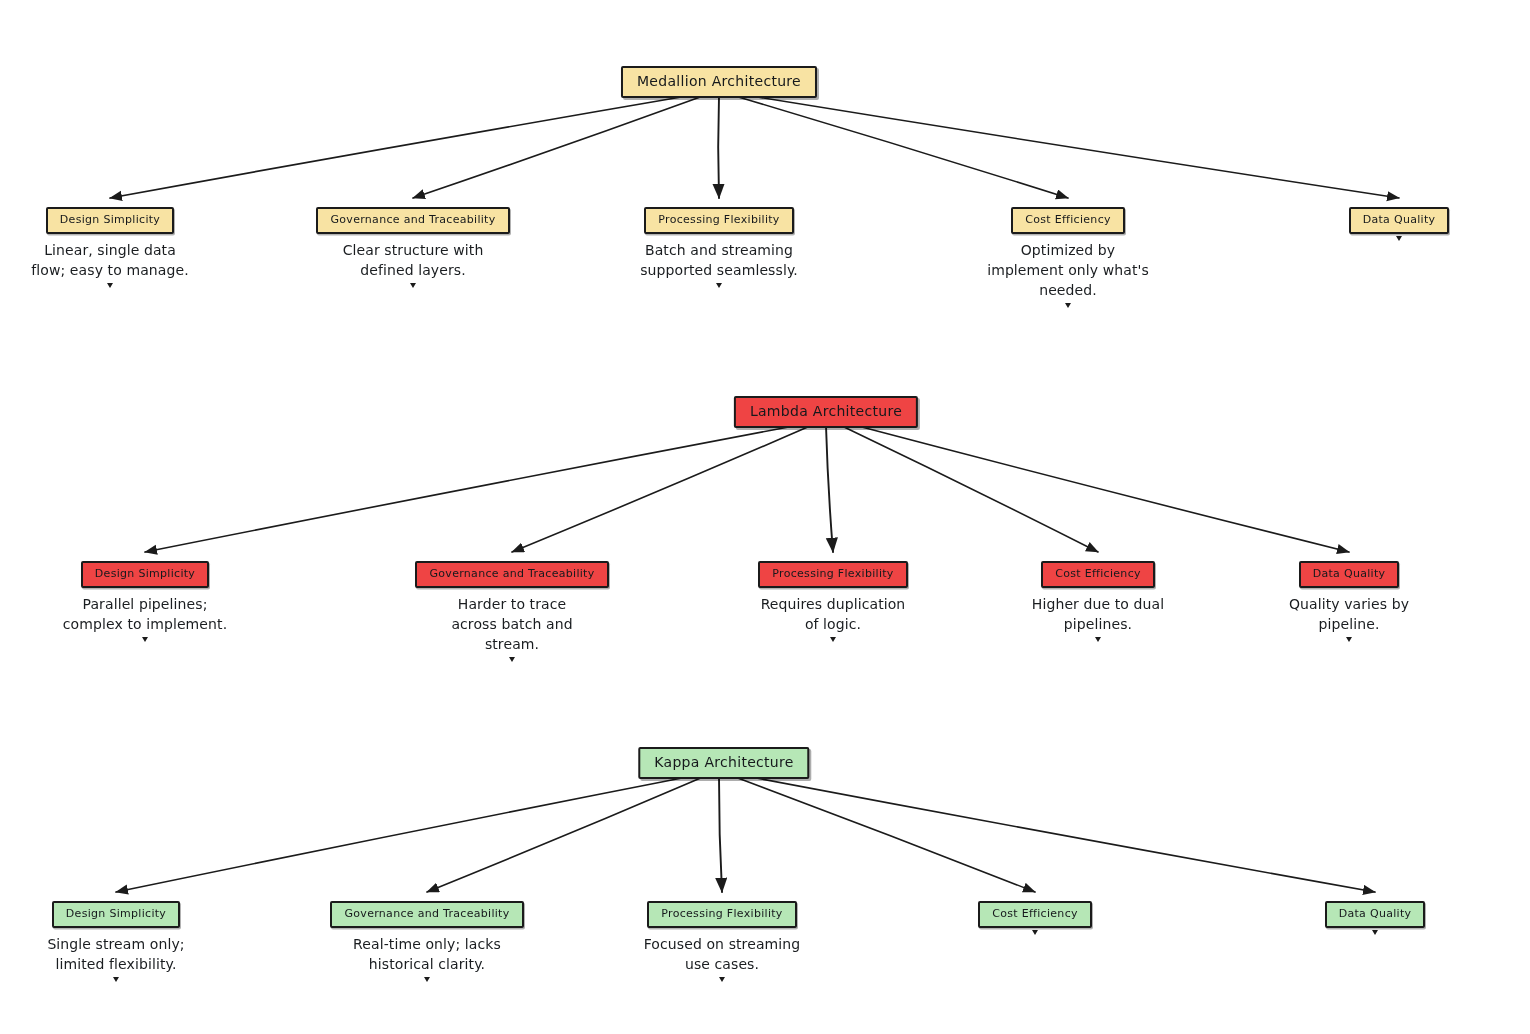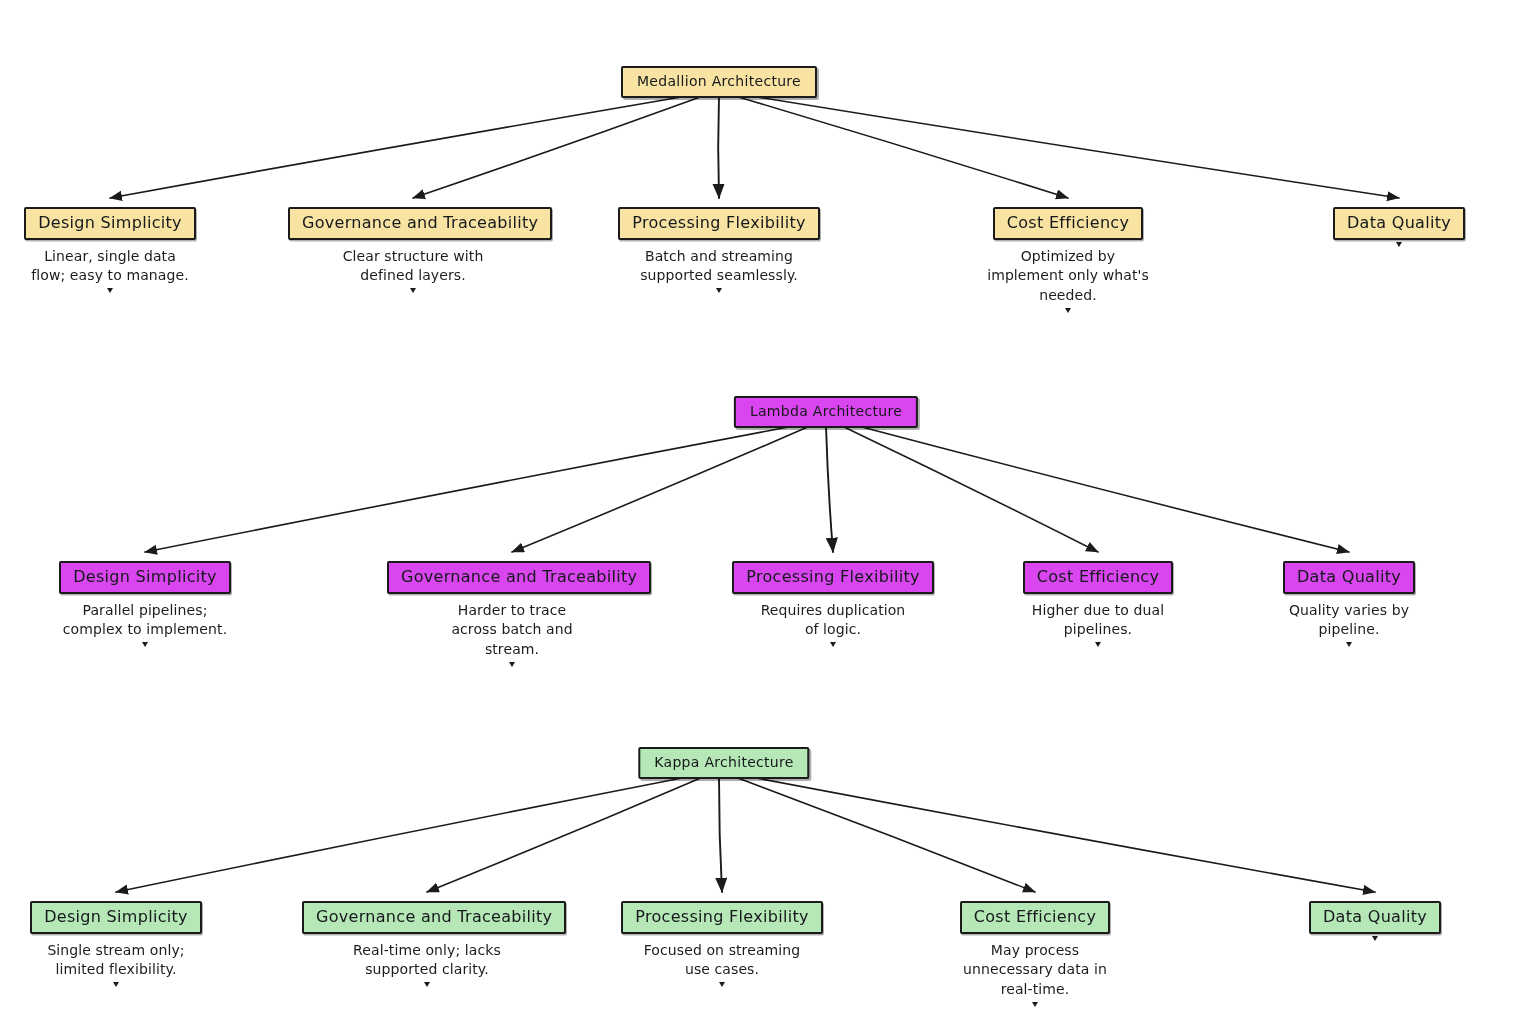--- a/index.html
+++ b/index.html
@@ -28,34 +28,34 @@
     transform: translateX(-50%);
     text-align: center;
     z-index: 3;
   }
   .box {
     display: inline-block;
     border: 2px solid #1b1b1b;
     border-radius: 2px;
     padding: 5px 12px 6px 12px;
     font-family: "DejaVu Sans", sans-serif;
-    font-size: 16px;
+    font-size: 11px;
     line-height: 1.1;
     color: #16191c;
     white-space: nowrap;
     letter-spacing: 0.3px;
     box-shadow: 1px 1.5px 0 rgba(0,0,0,0.30);
   }
   .root .box {
     font-size: 14px;
     padding: 6px 14px 7px 14px;
     box-shadow: 2px 2px 0 rgba(0,0,0,0.32);
   }
   .theme-medallion .box { background: #f8e3a3; }
-  .theme-lambda   .box { background: #d946ef; }
+  .theme-lambda   .box { background: #ef4444; }
   .theme-kappa    .box { background: #b6e7b6; }
 
   .caption {
     margin-top: 7px;
     font-family: "DejaVu Sans", sans-serif;
     font-size: 14px;
     line-height: 1.42;
     color: #1a1d20;
     letter-spacing: 0.1px;
     white-space: pre-line;
@@ -184,36 +184,33 @@
   <div class="node theme-kappa" style="left:116px; top:901px; width:230px;">
     <div class="box">Design Simplicity</div>
     <div class="caption">Single stream only;
 limited flexibility.</div>
     <span class="tick"></span>
   </div>
 
   <div class="node theme-kappa" style="left:427px; top:901px; width:250px;">
     <div class="box">Governance and Traceability</div>
     <div class="caption">Real-time only; lacks
-supported clarity.</div>
+historical clarity.</div>
     <span class="tick"></span>
   </div>
 
   <div class="node theme-kappa" style="left:722px; top:901px; width:230px;">
     <div class="box">Processing Flexibility</div>
     <div class="caption">Focused on streaming
 use cases.</div>
     <span class="tick"></span>
   </div>
 
   <div class="node theme-kappa" style="left:1035px; top:901px; width:220px;">
     <div class="box">Cost Efficiency</div>
-    <div class="caption">May process
-unnecessary data in
-real-time.</div>
     <span class="tick"></span>
   </div>
 
   <div class="node theme-kappa" style="left:1375px; top:901px; width:240px;">
     <div class="box">Data Quality</div>
     <span class="tick"></span>
   </div>
 
 </div>
 

